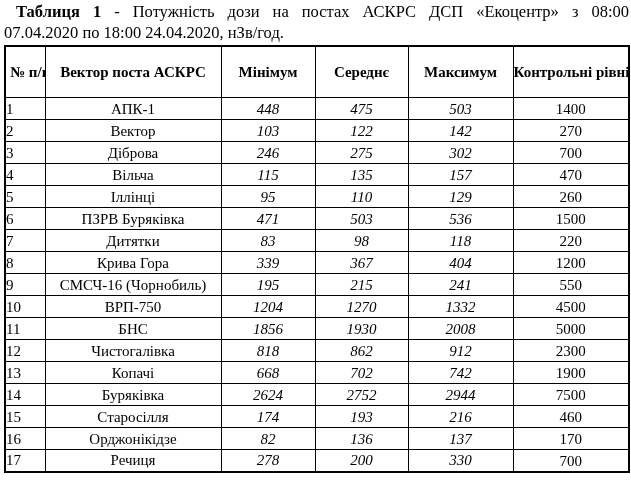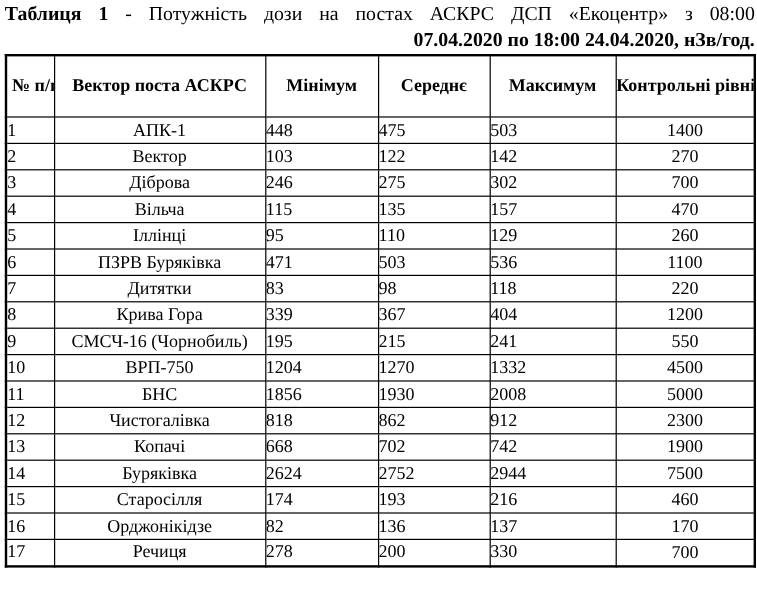--- a/index.html
+++ b/index.html
@@ -22,24 +22,23 @@
     width: 625px;
     font-size: 16.5px;
     line-height: 21px;
   }
   .title-line1 {
     text-align: justify;
     text-align-last: justify;
     word-spacing: 1px;
   }
   .title-line2 {
-    text-align: right;
-    font-weight: bold;
-  }
-  .title-bold { font-weight: bold; }
+    text-align: left;
+  }
+  .title-bold { font-weight: bold; margin-left: 12px; }
 
   table.data-table {
     border-collapse: collapse;
     table-layout: fixed;
     margin-left: 4px;
     margin-top: 2px;
     width: 624px;
     border: 2px solid #000000;
   }
   table.data-table th,
@@ -60,21 +59,21 @@
   }
   thead th.th-num { padding: 0 4px; }
   tbody tr { height: 22px; }
   tbody td {
     font-size: 15px;
     line-height: 20px;
     vertical-align: middle;
   }
   td.cell-num  { text-align: left; padding-left: 7px; }
   td.cell-name { text-align: center; padding-left: 8px; }
-  td.cell-min, td.cell-avg, td.cell-max { text-align: left; }
+  td.cell-min, td.cell-avg, td.cell-max { text-align: center; font-style: italic; }
   td.cell-control {
     text-align: center;
     vertical-align: bottom;
     line-height: 19px;
   }
 </style>
 </head>
 <body>
 
 <div class="page">
@@ -147,21 +146,21 @@
           <td class="cell-avg">110</td>
           <td class="cell-max">129</td>
           <td class="cell-control">260</td>
         </tr>
         <tr>
           <td class="cell-num">6</td>
           <td class="cell-name">ПЗРВ Буряківка</td>
           <td class="cell-min">471</td>
           <td class="cell-avg">503</td>
           <td class="cell-max">536</td>
-          <td class="cell-control">1100</td>
+          <td class="cell-control">1500</td>
         </tr>
         <tr>
           <td class="cell-num">7</td>
           <td class="cell-name">Дитятки</td>
           <td class="cell-min">83</td>
           <td class="cell-avg">98</td>
           <td class="cell-max">118</td>
           <td class="cell-control">220</td>
         </tr>
         <tr>

